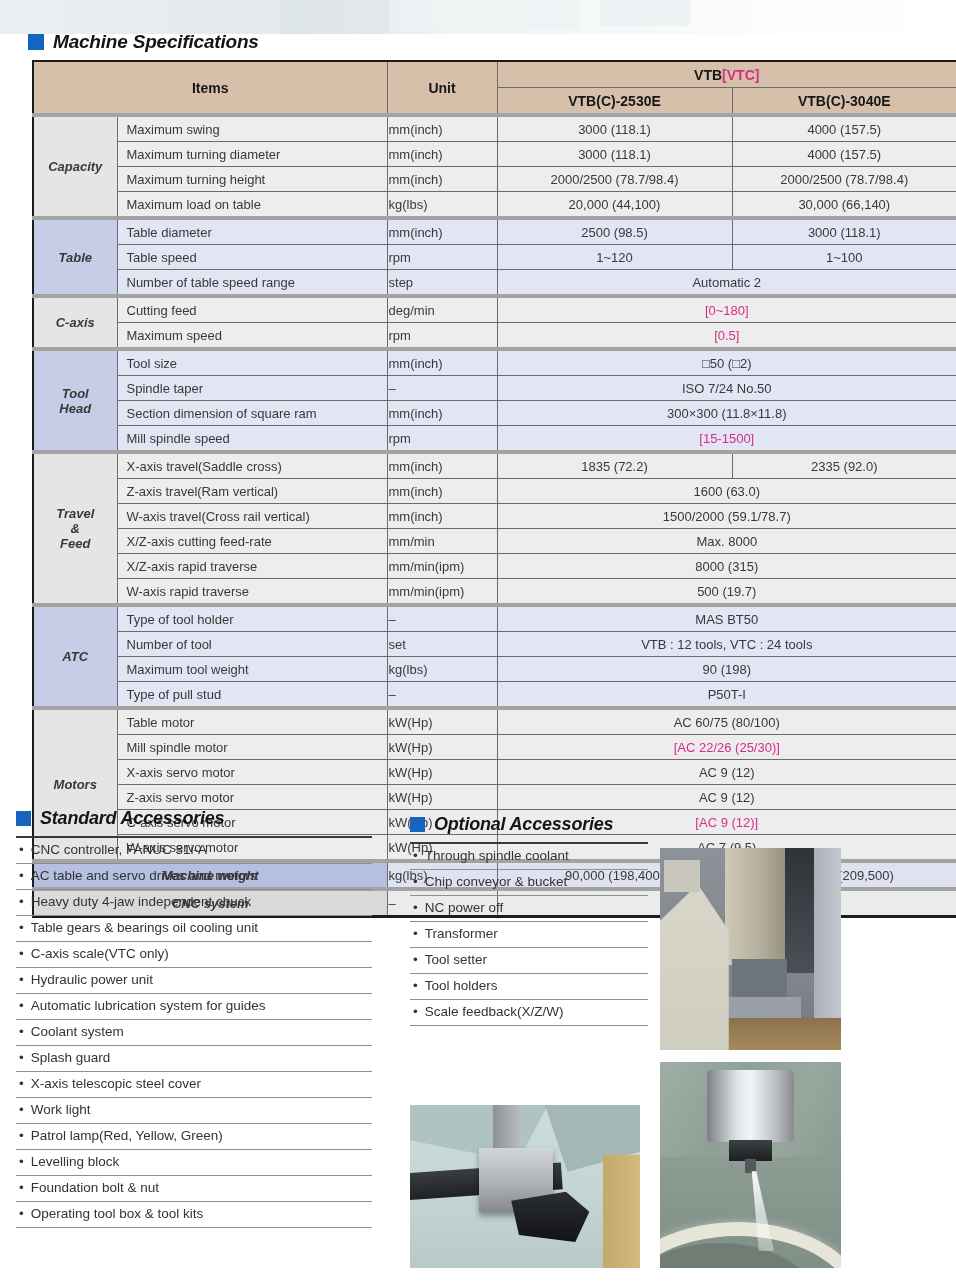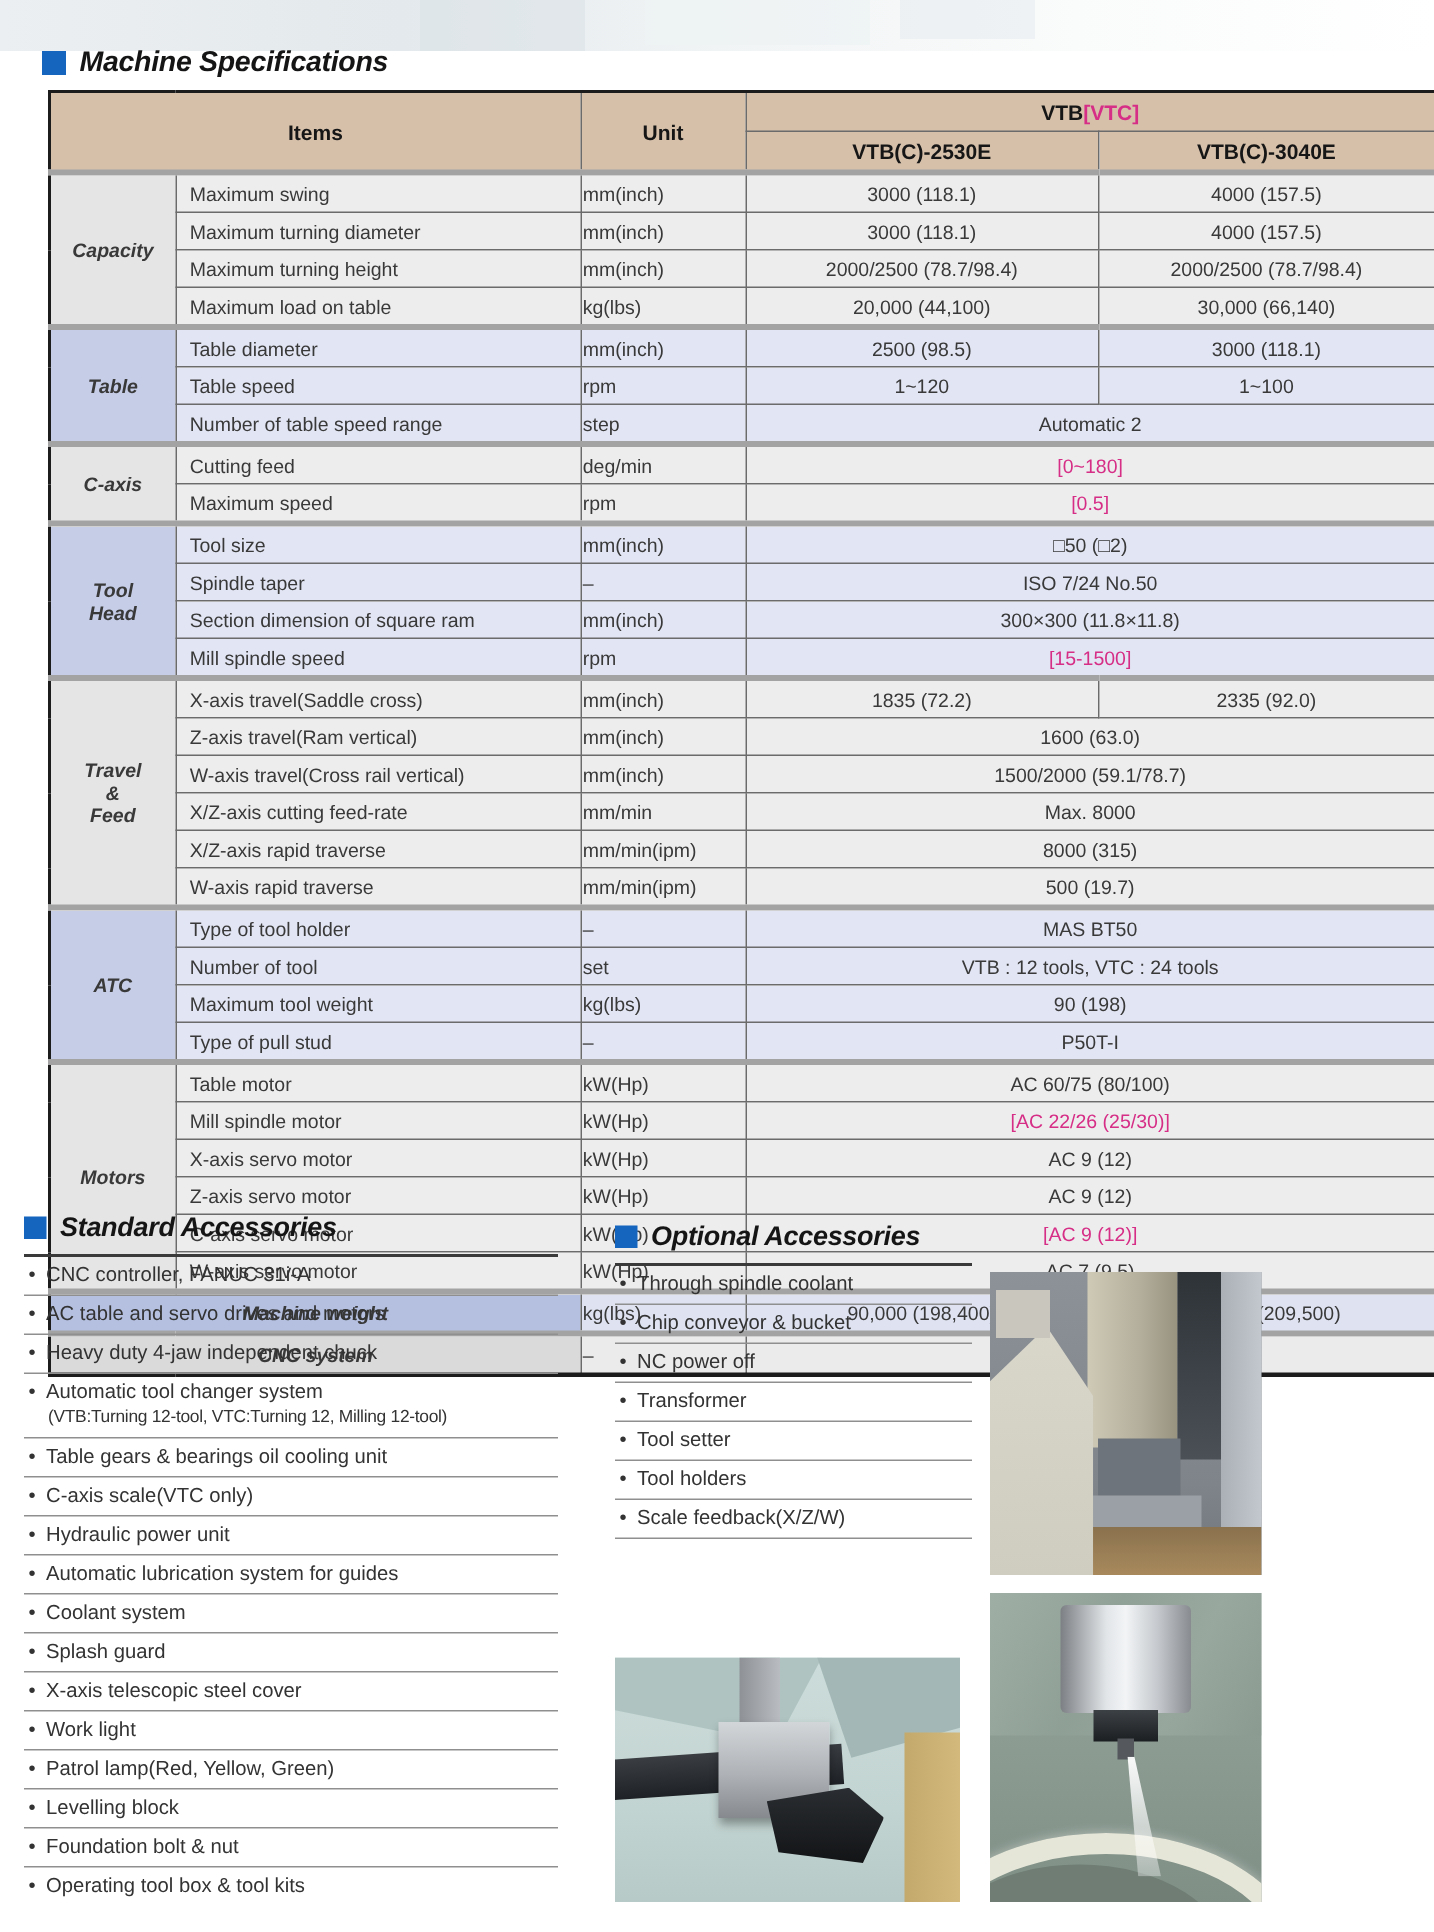--- a/index.html
+++ b/index.html
@@ -300,21 +300,20 @@
   <div class="acc-col std">
     <div class="sec-head small">
       <span class="sq"></span>
       <span class="txt">Standard Accessories</span>
     </div>
     <div class="acc-rule"></div>
     <ul class="acc">
         <li><span class="bullet">•</span><span class="itx">CNC controller, FANUC 31i-A</span></li>
         <li><span class="bullet">•</span><span class="itx">AC table and servo drives and motors</span></li>
         <li><span class="bullet">•</span><span class="itx">Heavy duty 4-jaw independent chuck</span></li>
-        <li><span class="bullet">•</span><span class="itx">Automatic tool changer system</span><div class="note">(VTB:Turning 12-tool, VTC:Turning 12, Milling 12-tool)</div></li>
         <li><span class="bullet">•</span><span class="itx">Table gears &amp; bearings oil cooling unit</span></li>
         <li><span class="bullet">•</span><span class="itx">C-axis scale(VTC only)</span></li>
         <li><span class="bullet">•</span><span class="itx">Hydraulic power unit</span></li>
         <li><span class="bullet">•</span><span class="itx">Automatic lubrication system for guides</span></li>
         <li><span class="bullet">•</span><span class="itx">Coolant system</span></li>
         <li><span class="bullet">•</span><span class="itx">Splash guard</span></li>
         <li><span class="bullet">•</span><span class="itx">X-axis telescopic steel cover</span></li>
         <li><span class="bullet">•</span><span class="itx">Work light</span></li>
         <li><span class="bullet">•</span><span class="itx">Patrol lamp(Red, Yellow, Green)</span></li>
         <li><span class="bullet">•</span><span class="itx">Levelling block</span></li>

